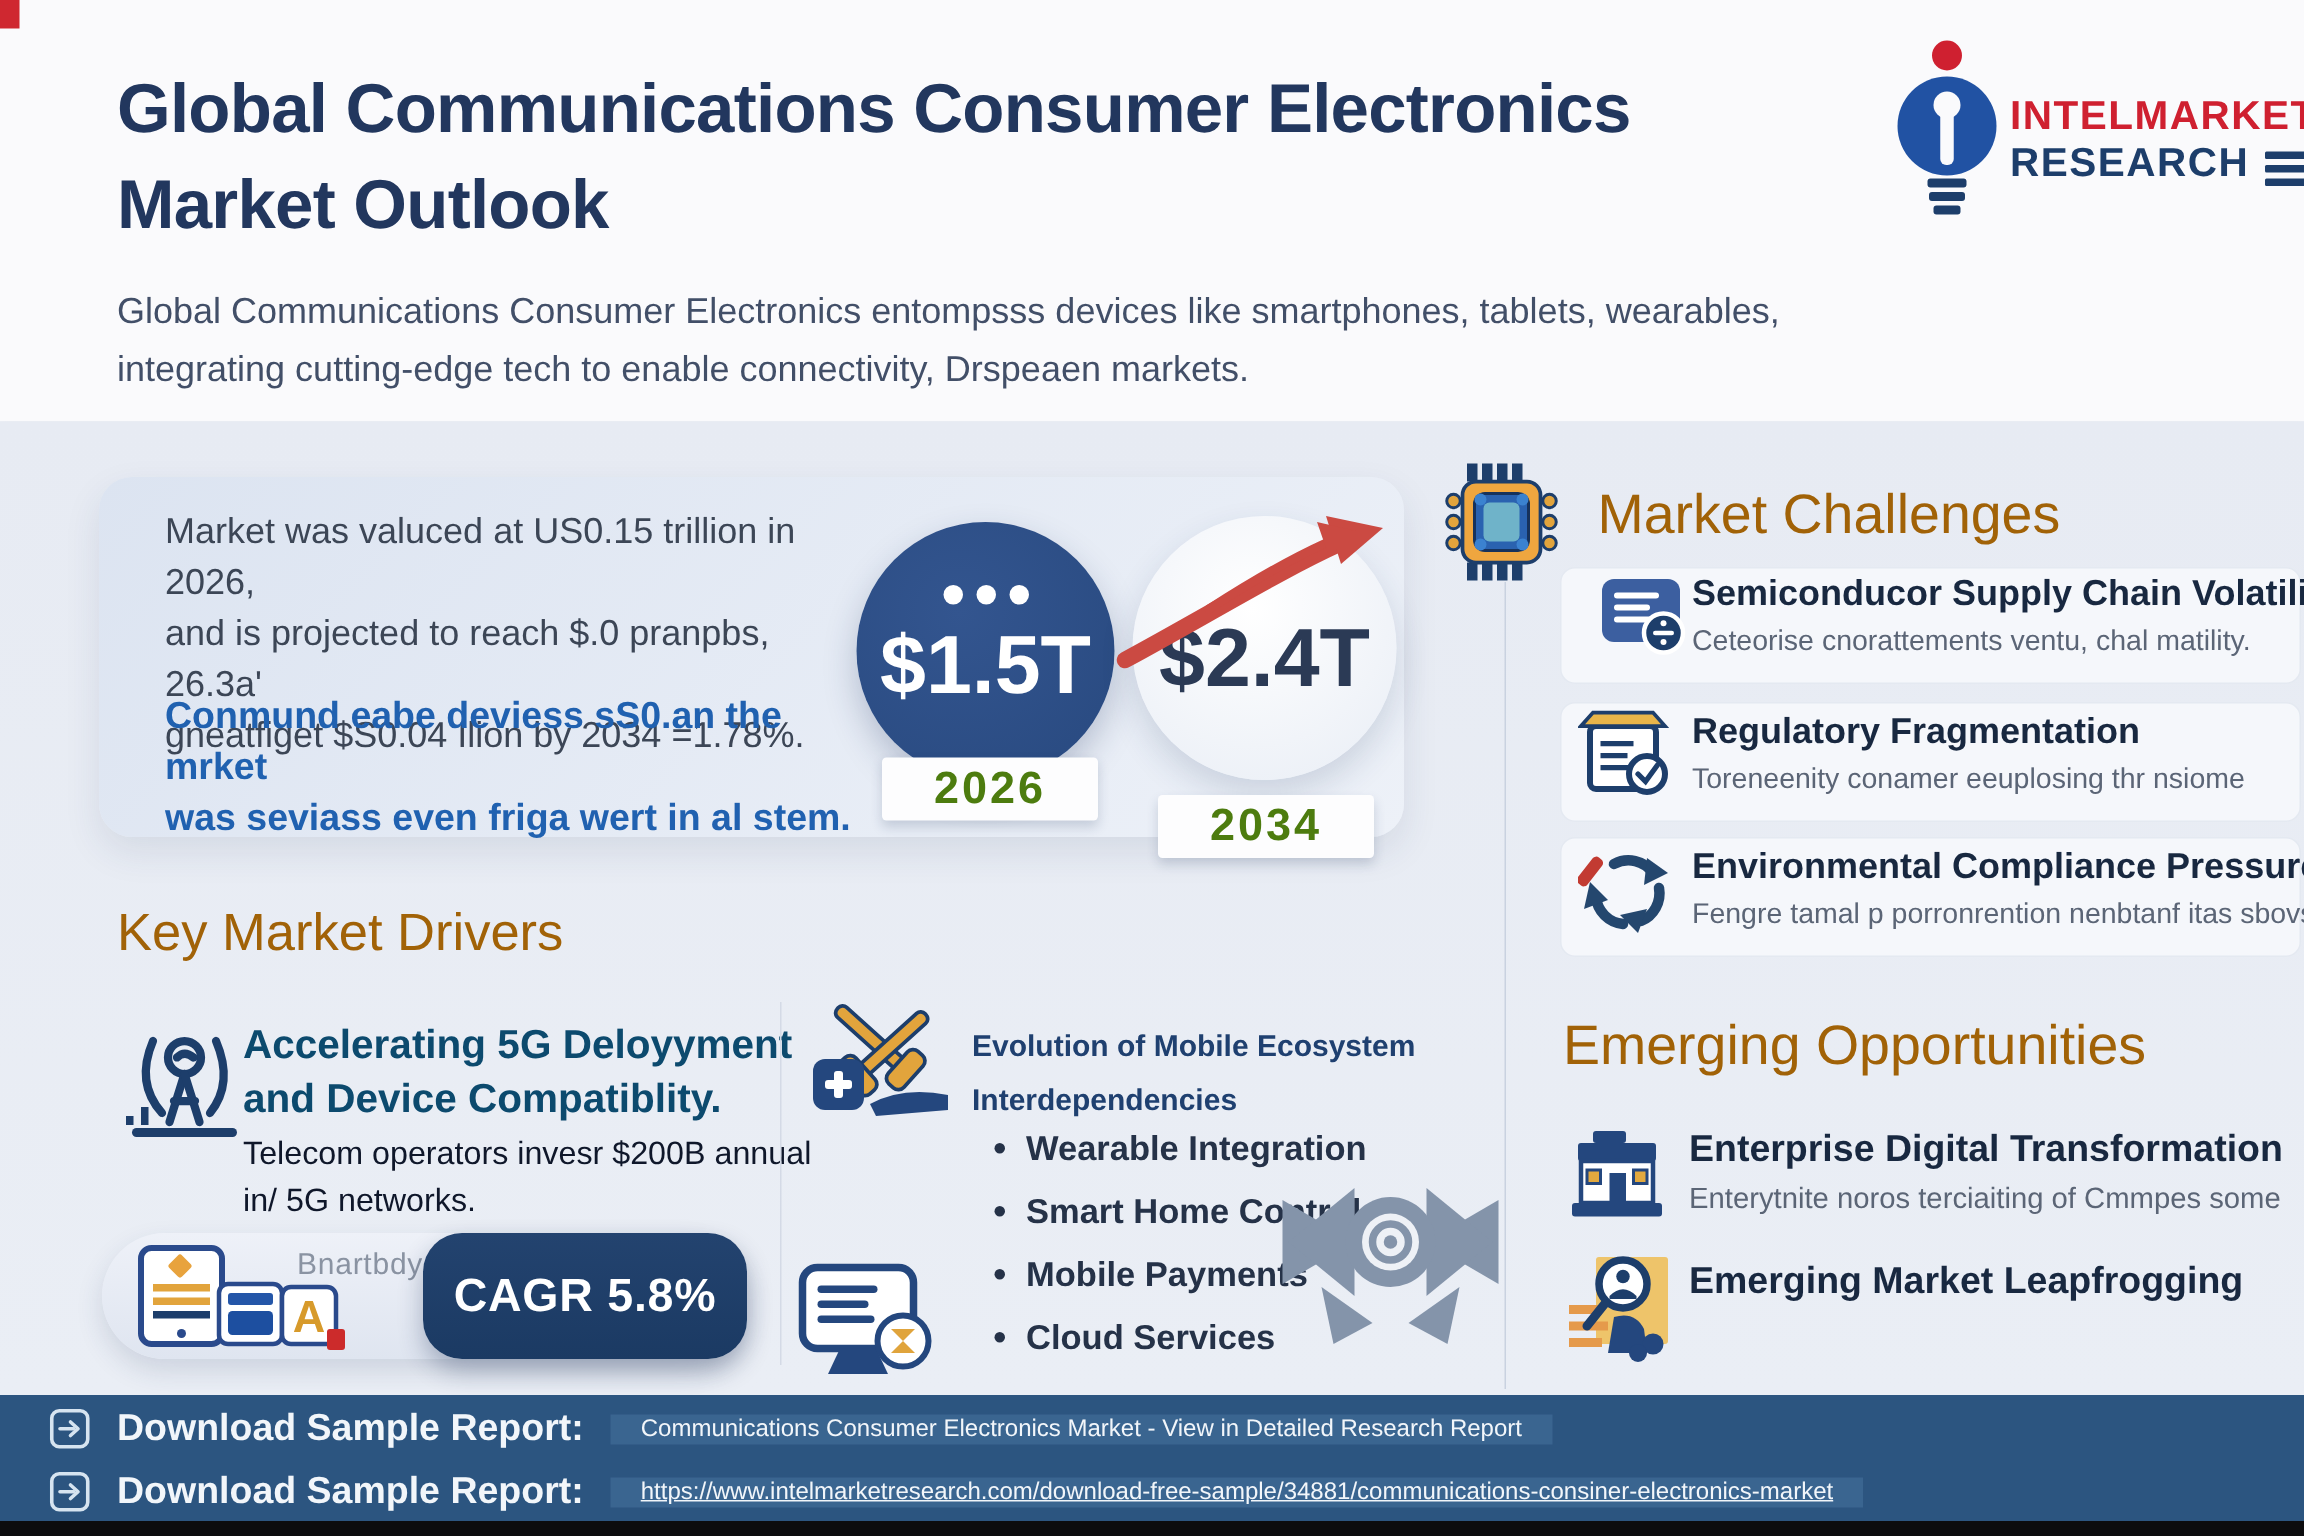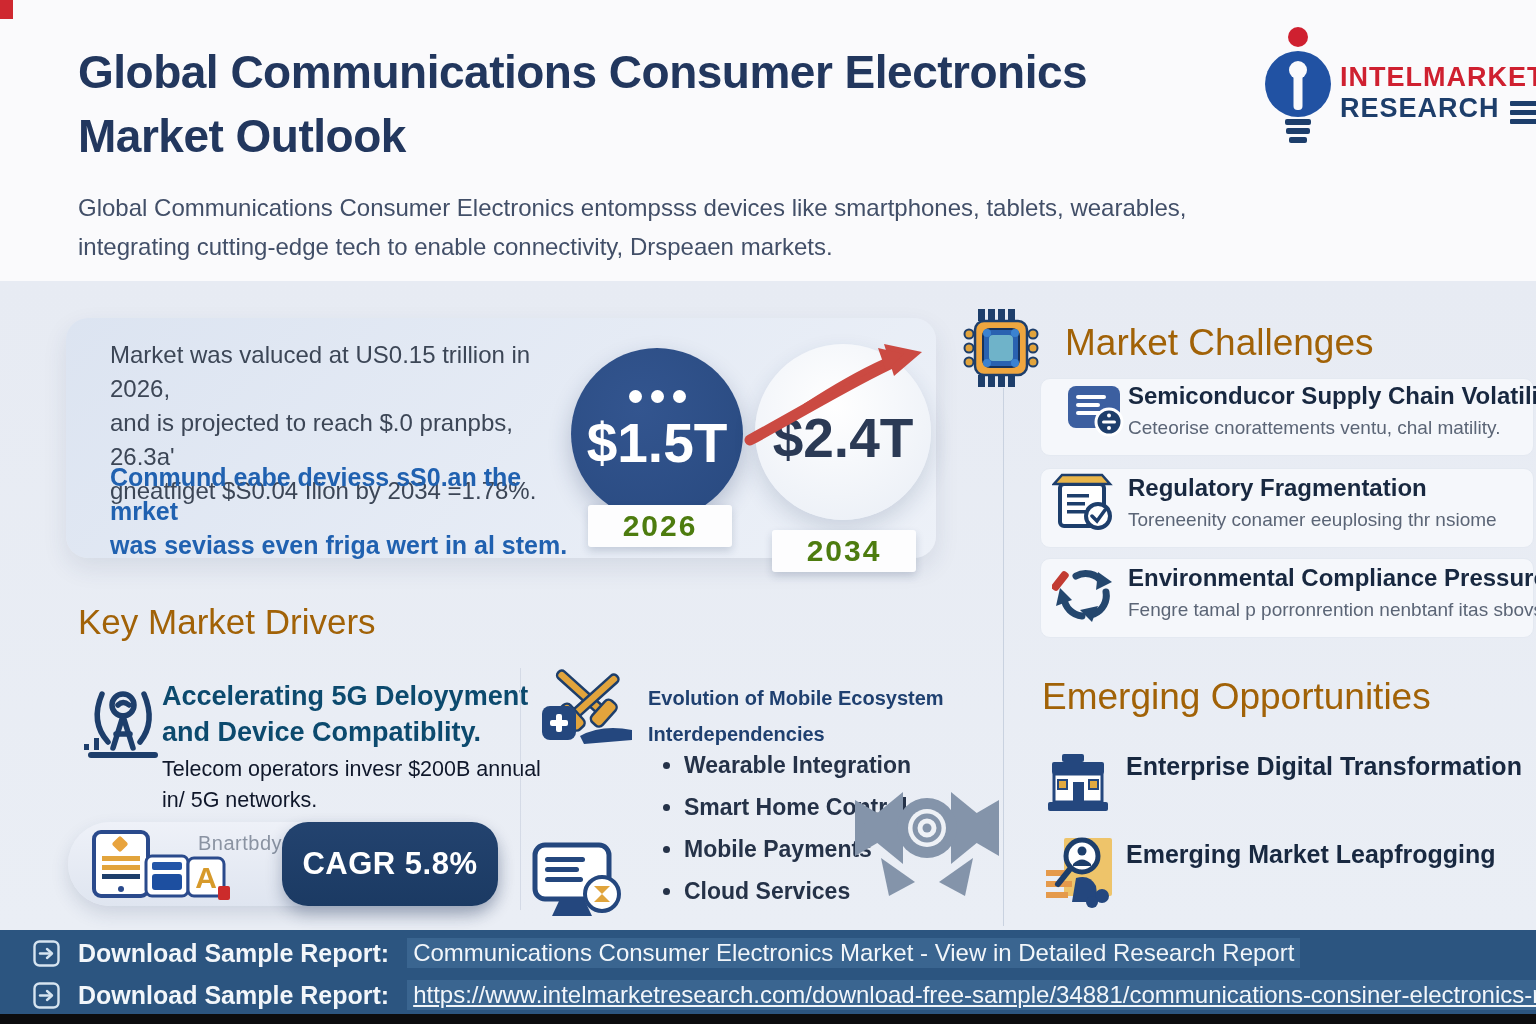--- a/index.html
+++ b/index.html
@@ -78,21 +78,21 @@
   .bullet-list li { font-size:23px; font-weight:600; color:#253248; margin-bottom:15px; }
   .monitor-icon { position:absolute; left:532px; top:842px; }
   .satellite-icon { position:absolute; left:853px; top:762px; }
 
   
   .footer { position:absolute; left:0; top:930px; width:1536px; height:84px; background:#2c5580; }
   .footer-row { position:absolute; left:33px; display:flex; align-items:center; gap:18px; color:#f2f6fa; }
   .footer-row1 { top:938px; }
   .footer-row2 { top:980px; }
   .footer-label { font-size:25px; font-weight:600; white-space:nowrap; }
-  .footer-link { font-size:24px; font-weight:500; background:#3a6590; padding:1px 6px; white-space:nowrap; }
+  .footer-link { font-size:16px; font-weight:500; background:#3a6590; padding:1px 20px; white-space:nowrap; }
   .footer-link.underlined { text-decoration:underline; }
   .bottom-strip { position:absolute; left:0; top:1014px; width:1536px; height:10px; background:#0c0c0e; }
 </style>
 </head>
 <body>
 
 <div id="canvas">
 
   <div class="header">
     <div class="corner-mark"></div>
@@ -243,20 +243,21 @@
       <rect x="16" y="2" width="22" height="8" rx="2" fill="#24477e"></rect>
       <rect x="6" y="10" width="52" height="12" rx="2" fill="#24477e"></rect>
       <rect x="8" y="22" width="48" height="28" fill="#fff" stroke="#24477e" stroke-width="3"></rect>
       <rect x="12" y="28" width="9" height="9" fill="#e2a93f" stroke="#24477e" stroke-width="2"></rect>
       <rect x="43" y="28" width="9" height="9" fill="#e2a93f" stroke="#24477e" stroke-width="2"></rect>
       <rect x="27" y="30" width="11" height="20" fill="#24477e"></rect>
       <rect x="2" y="50" width="60" height="9" rx="2" fill="#24477e"></rect>
     </svg>
     <div style="margin-left:80px; margin-top:2px;">
       <div class="item-title" style="font-size:25px;">Enterprise Digital Transformation</div>
+      <div class="item-desc" style="font-size:19.5px;">Enterytnite noros terciaiting of Cmmpes some</div>
     </div>
   </div>
 
   <div class="info-item" style="left:1046px; top:836px;">
     <svg width="68" height="72" viewBox="0 0 68 72" style="position:absolute; left:0; top:0;">
       <rect x="18" y="2" width="48" height="58" rx="2" fill="#eec46a"></rect>
       <rect x="0" y="34" width="22" height="6" fill="#e59a4b"></rect>
       <rect x="0" y="45" width="26" height="6" fill="#e59a4b"></rect>
       <rect x="0" y="56" width="22" height="6" fill="#e59a4b"></rect>
       <circle cx="36" cy="20" r="16" fill="#fff" stroke="#1d3e6b" stroke-width="5"></circle>

